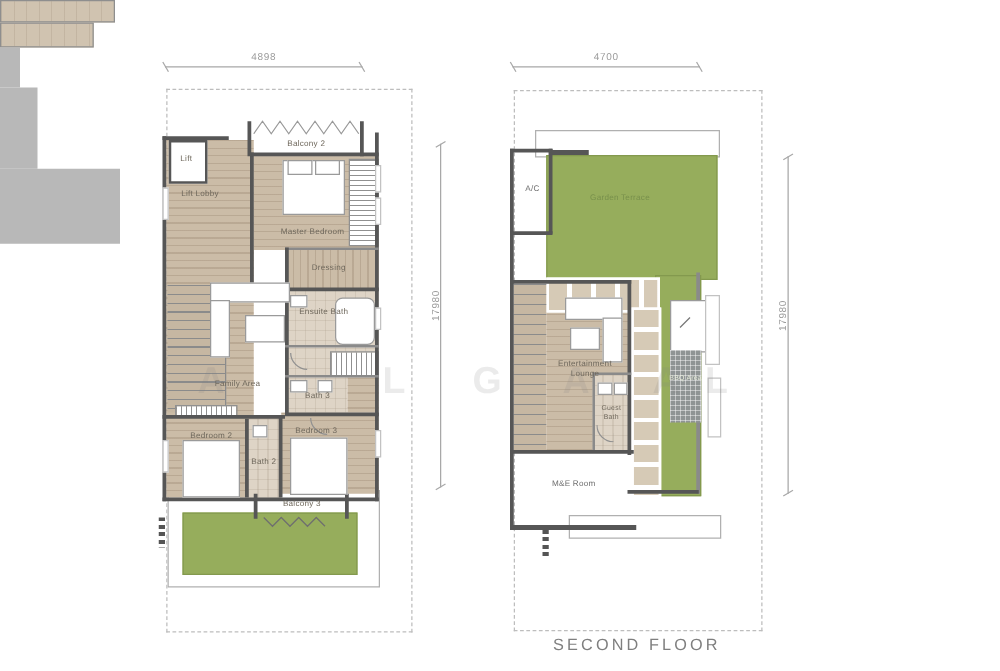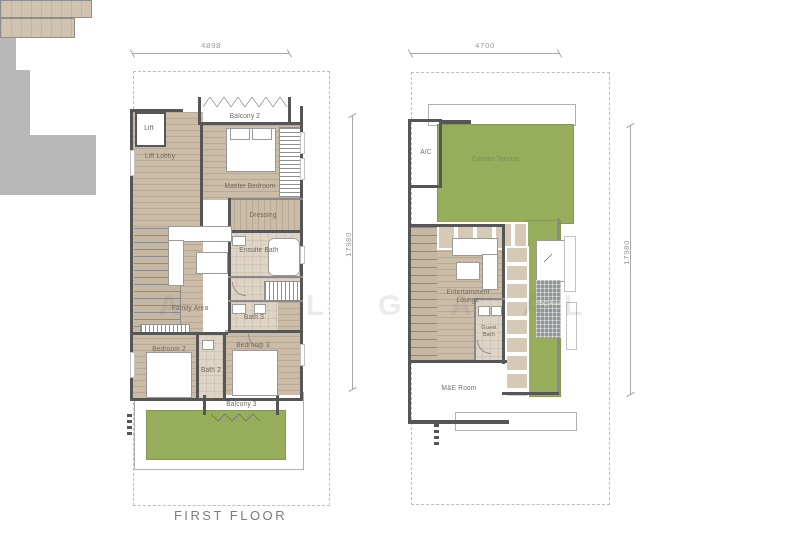--- a/index.html
+++ b/index.html
@@ -161,21 +161,20 @@
   <div class="room-label" style="left:210px;top:182px;width:80px;">Master Bedroom</div>
   <div class="room-label" style="left:238px;top:211px;width:50px;">Dressing</div>
   <div class="room-label" style="left:238px;top:246px;width:42px;">Ensuite Bath</div>
   <div class="room-label" style="left:160px;top:304px;width:60px;">Family Area</div>
   <div class="room-label" style="left:236px;top:313px;width:36px;">Bath 3</div>
   <div class="room-label" style="left:144px;top:345px;width:50px;">Bedroom 2</div>
   <div class="room-label" style="left:201px;top:366px;width:20px;">Bath 2</div>
   <div class="room-label" style="left:228px;top:341px;width:50px;">Bedroom 3</div>
   <div class="room-label" style="left:205px;top:400px;width:73px;">Balcony 3</div>
 
-  <div class="floor-title" style="left:133px;top:508px;width:195px;">FIRST FLOOR</div>
 
   <div class="plot" style="left:411px;top:72px;width:197px;height:431px;"></div>
 
   <div class="dim dim-h" style="left:410px;top:53px;width:150px;height:1px;"></div>
   <div class="dim-label" style="left:410px;top:41px;width:150px;">4700</div>
   <div class="dim dim-v" style="left:630px;top:125px;width:1px;height:270px;"></div>
   <div class="dim-label-v" style="left:622px;top:240px;">17980</div>
 
   <div class="roofband" style="left:428px;top:104px;width:146px;height:20px;"></div>
   <div class="roofband" style="left:455px;top:412px;width:120px;height:17px;"></div>
@@ -221,20 +220,21 @@
   <div class="furn" style="left:491px;top:306px;width:9px;height:8px;"></div>
   <div class="arc" style="left:477px;top:340px;width:13px;height:13px;"></div>
 
   <div class="room-label label-gray" style="left:411px;top:148px;width:30px;">A/C</div>
   <div class="room-label label-green" style="left:470px;top:155px;width:52px;">Garden Terrace</div>
   <div class="room-label" style="left:438px;top:288px;width:60px;">Entertainment Lounge</div>
   <div class="room-label" style="left:476px;top:324px;width:26px;font-size:5.5px;">Guest Bath</div>
   <div class="room-label label-white" style="left:535px;top:300px;width:27px;font-size:5.5px;">BBQ Area</div>
   <div class="room-label label-gray" style="left:411px;top:384px;width:96px;">M&amp;E Room</div>
 
+  <div class="floor-title" style="left:411px;top:508px;width:197px;">SECOND FLOOR</div>
 
   <div class="wm" style="left:158px;top:288px;">A</div>
   <div class="wm" style="left:306px;top:288px;">L</div>
   <div class="wm" style="left:378px;top:288px;">G</div>
   <div class="wm" style="left:450px;top:288px;">A</div>
   <div class="wm" style="left:522px;top:288px;">A</div>
   <div class="wm" style="left:564px;top:288px;">L</div>
 
 </div>
 

